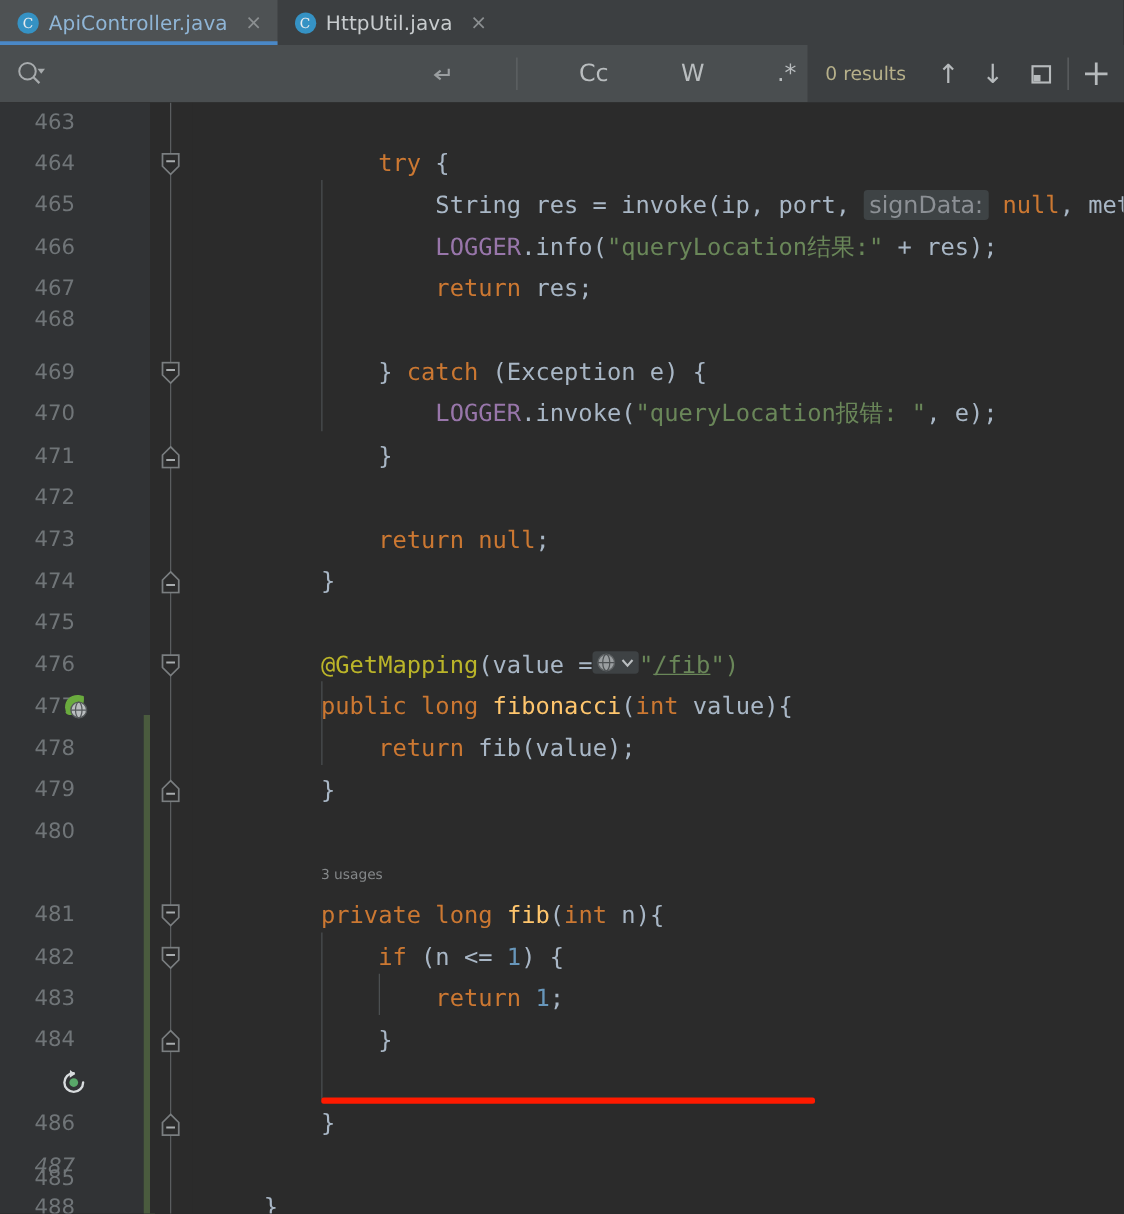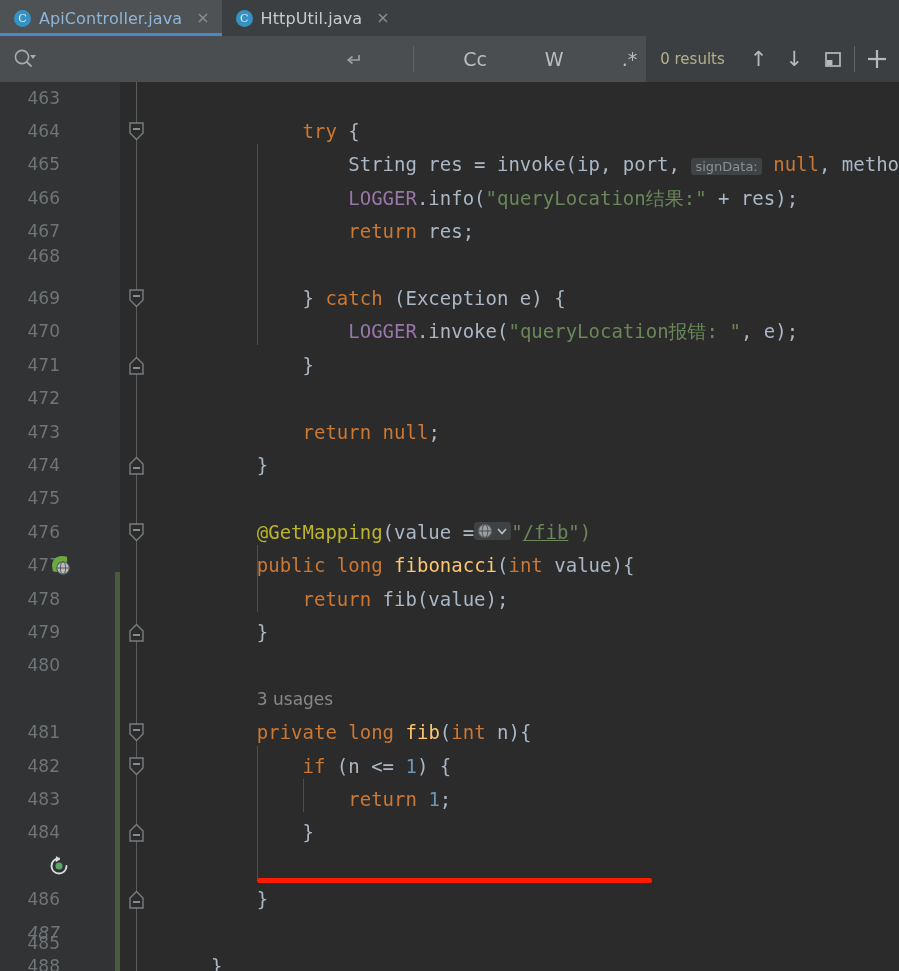--- a/index.html
+++ b/index.html
@@ -215,41 +215,41 @@
     position: absolute;
     width: 1px;
     background: #4b4f51;
   }
   .hint-line {
     position: absolute;
     left: 0;
     height: 33.4px;
     line-height: 33.4px;
     font-family: "DejaVu Sans", "Liberation Sans", sans-serif;
-    font-size: 17px;
+    font-size: 11px;
     color: #85888a;
     white-space: pre;
   }
 
   
   .kw   { color: #cc7832; }
   .str  { color: #6a8759; }
   .num  { color: #6897bb; }
   .fn   { color: #ffc66d; }
   .stat { color: #9876aa; }
   .ann  { color: #bbb529; }
   .pln  { color: #a9b7c6; }
   .brc  { color: #a9b7c6; }
   .url  { color: #6a8759; text-decoration: underline; }
 
   .param-hint {
     background: #3e4345;
     color: #8c9095;
     border-radius: 3px;
-    font-size: 13px;
+    font-size: 19px;
     padding: 1px 4px;
     font-family: "DejaVu Sans", sans-serif;
   }
   .web-chip {
     display: inline-flex;
     align-items: center;
     gap: 1px;
     background: #3e4244;
     border-radius: 3px;
     padding: 0 2px;

